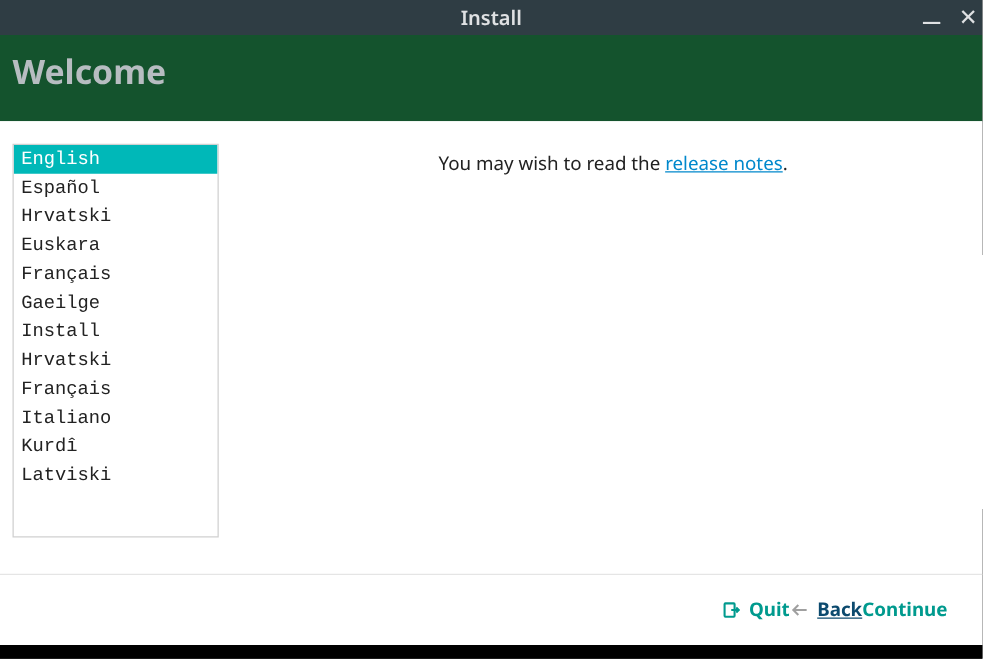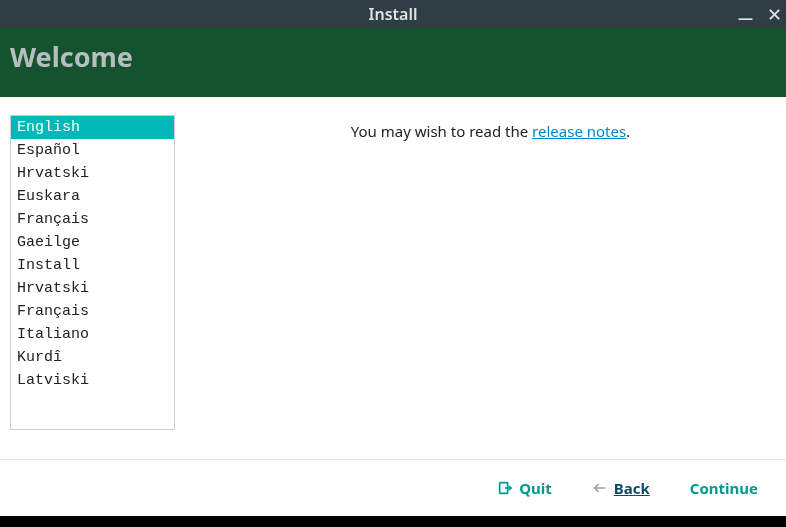--- a/index.html
+++ b/index.html
@@ -20,21 +20,21 @@
     .body { flex: 1; display: flex; background: #fff; padding: 18px 10px 10px 10px; gap: 30px; overflow: hidden; }
     
     .lang-list { width: 165px; height: 315px; border: 1px solid #d0d0d0; background: #fff; overflow: hidden; }
     .lang-item { padding: 3px 6px; font-size: 15px; color: #222; cursor: pointer; white-space: nowrap; font-family: Liberation Mono, monospace; }
     .lang-item.selected { background: #00b8b8; color: #fff; }
     
     .content { flex: 1; padding-top: 6px; text-align: center; }
     .content p { color: #222; font-size: 15px; }
     .content a { color: #0088cc; text-decoration: underline; }
     
-    .footer { background: #fff; border-top: 1px solid #e5e5e5; padding: 18px 28px; display: flex; justify-content: flex-end; gap: 40px; align-items: center; }
+    .footer { background: #fff; border-top: 1px solid #e5e5e5; padding: 18px 28px; display: flex; justify-content: flex-end; align-items: center; }
     .btn { display: inline-flex; align-items: center; gap: 6px; font-size: 15px; font-weight: 700; cursor: pointer; border: none; background: none; }
     .btn-teal { color: #009a8e; }
     .btn-disabled { color: #0c4a6e; cursor: default; text-decoration: underline; }
     .btn svg { width: 16px; height: 16px; }
     
     .bottom-strip { height: 11px; background: #000; }
   </style>
 </head>
 <body>
 

